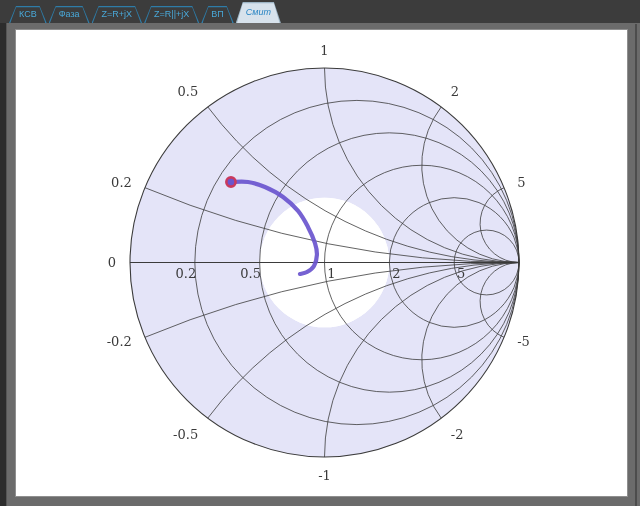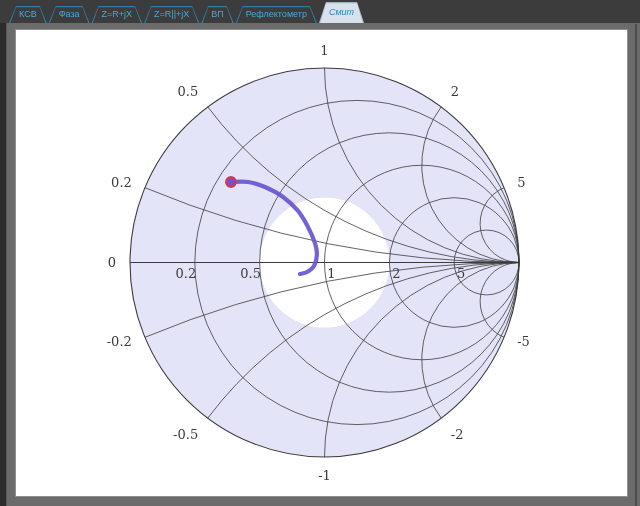--- a/index.html
+++ b/index.html
@@ -71,24 +71,20 @@
         <span class="tab-label">Z=R+jX</span>
       </div>
       <div class="tab">
         <div class="tab-fill"></div>
         <span class="tab-label">Z=R||+jX</span>
       </div>
       <div class="tab">
         <div class="tab-fill"></div>
         <span class="tab-label">ВП</span>
       </div>
-      <div class="tab">
-        <div class="tab-fill"></div>
-        <span class="tab-label">Рефлектометр</span>
-      </div>
       <div class="tab active">
         <div class="tab-fill"></div>
         <span class="tab-label">Смит</span>
       </div>
     </div>
   <div class="panel"></div>
   <svg class="chart" id="smith-svg" width="640" height="506" viewBox="0 0 640 506">
       <circle cx="324.5" cy="262.5" r="194.5" fill="#e4e4f8" stroke="#3b3b3b" stroke-width="1.1"></circle>
       <circle cx="324.5" cy="262.5" r="64.82685" fill="#ffffff" stroke="none"></circle>
       <circle cx="324.5" cy="262.5" r="64.82685" fill="#ffffff" stroke="none"></circle>

